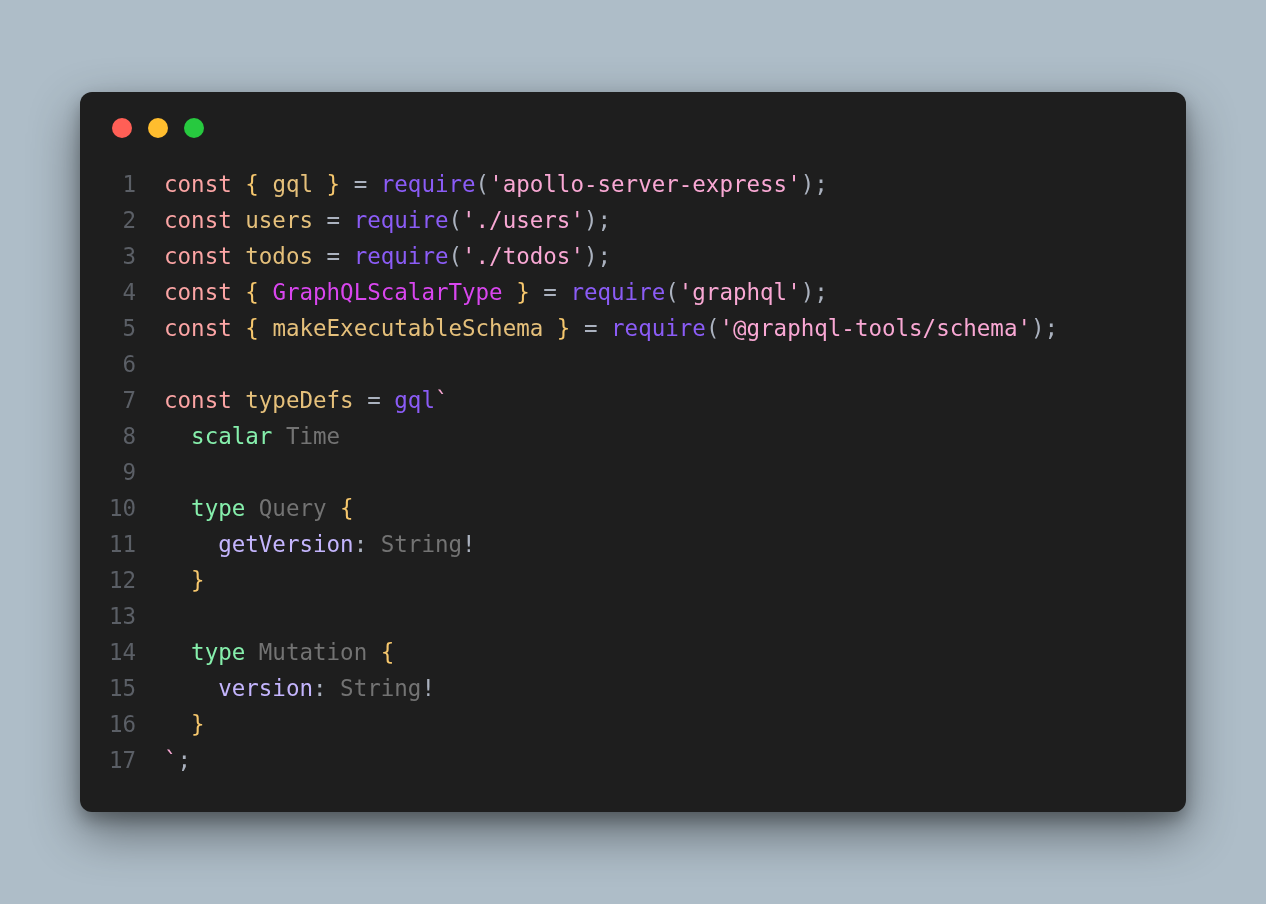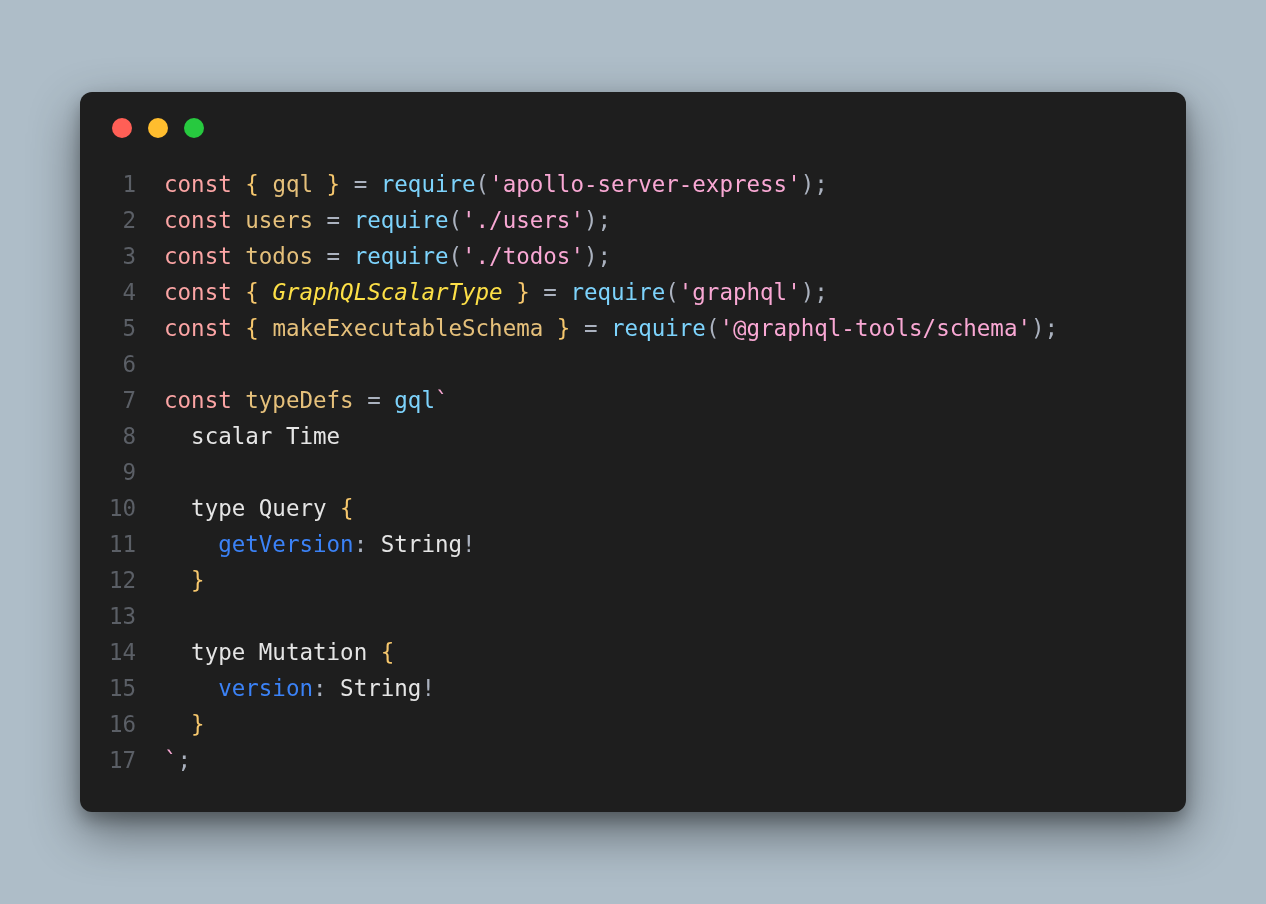--- a/index.html
+++ b/index.html
@@ -48,26 +48,26 @@
     color: #5b5f66;
     flex-shrink: 0;
     padding-right: 28px;
     user-select: none;
   }
   .content { flex: 1; color: #abb2bf; }
   .kw    { color: #fca5a5; }
   .punc  { color: #abb2bf; }
   .brace { color: #f6c76d; }
   .ident { color: #e5c07b; }
-  .fn    { color: #7dd3fc; }
+  .fn    { color: #8b5cf6; }
   .str   { color: #f9a8d4; }
-  .gql-kw   { color: #e5e5e5; }
-  .gql-type { color: #e5e5e5; }
-  .gql-name { color: #3b82f6; }
-  .cls    { color: #fde047; font-style: italic; }
+  .gql-kw   { color: #86efac; }
+  .gql-type { color: #737373; }
+  .gql-name { color: #c4b5fd; }
+  .cls    { color: #d946ef; }
 </style>
 </head>
 <body>
 
 <div class="window">
   <div class="controls">
     <div class="dot dot-red"></div>
     <div class="dot dot-yellow"></div>
     <div class="dot dot-green"></div>
   </div>

